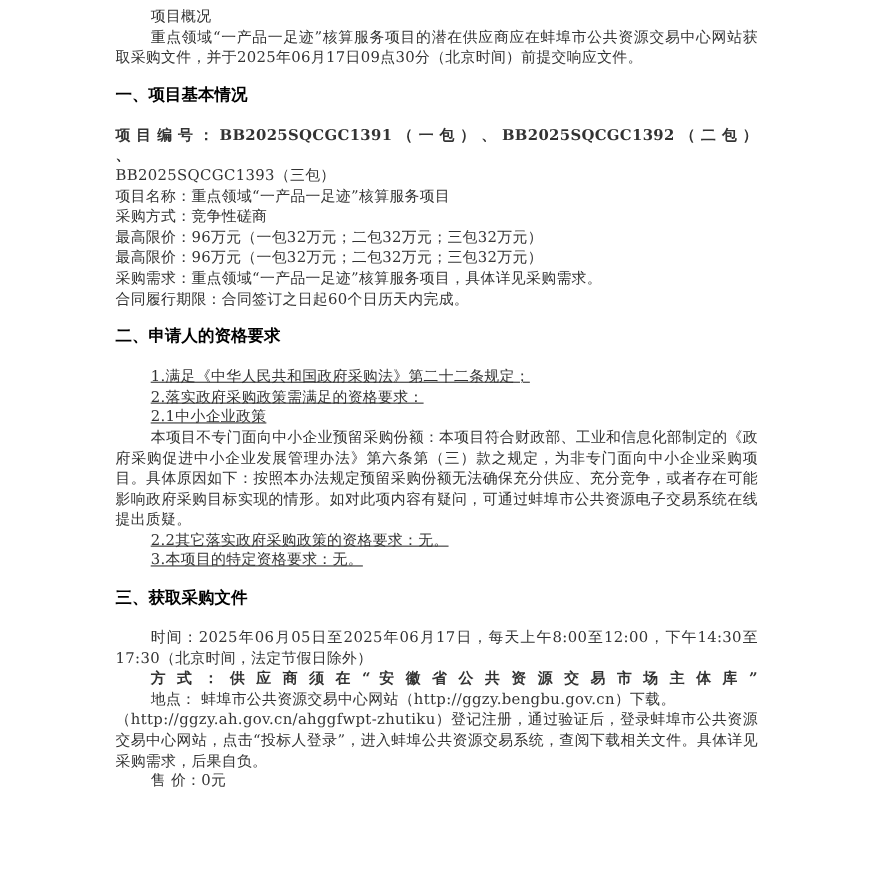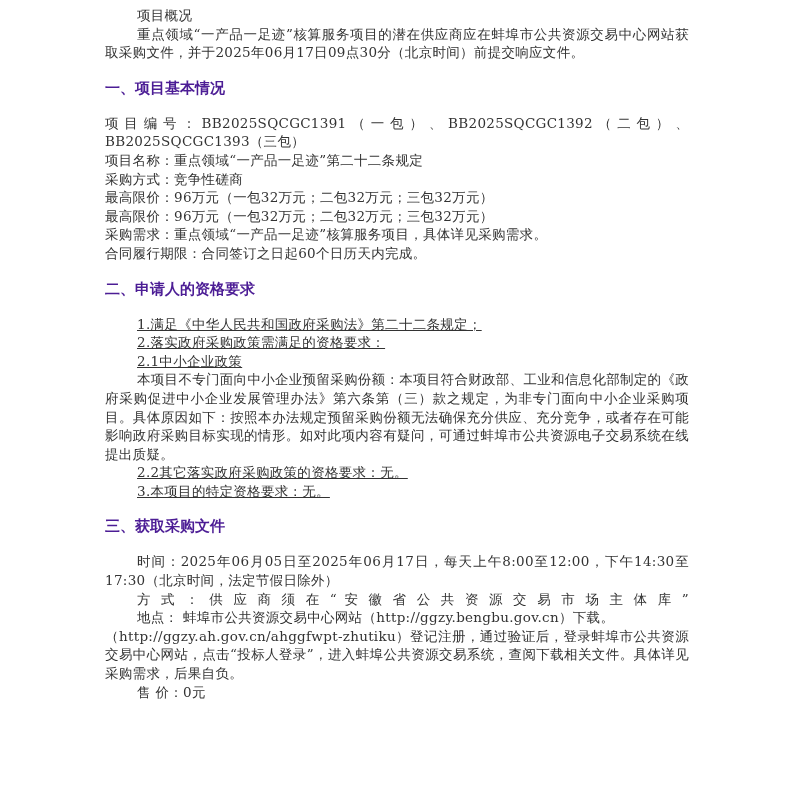--- a/index.html
+++ b/index.html
@@ -1,38 +1,38 @@
 <!DOCTYPE html>
 <html><head>
 <meta charset="utf-8">
 <style>
   html, body { margin:0; padding:0; background:#ffffff; }
   body { width:793px; height:811px; overflow:hidden; position:relative;
          font-family:"DejaVu Serif", "Liberation Serif", serif; color:#333; }
   .page { position:absolute; left:105px; top:6px; width:584px; }
   .p { font-size:13.5px; line-height:18.6px; margin:0; text-align:justify; letter-spacing:0.3px; }
   .indent { text-indent:32px; }
-  .h { font-family:Liberation Serif, serif; font-weight:bold; font-size:15px;
-       color:#4c1d95; margin:0; line-height:20px; }
-  .spread { text-align:justify; text-align-last:justify; }
+  .h { font-family:Liberation Mono, monospace; font-weight:bold; font-size:15px;
+       color:#000000; margin:0; line-height:20px; }
+  .spread { text-align:justify; text-align-last:justify;font-weight:bold; }
   .li { padding-left:32px;text-decoration:underline; }
 </style>
 </head>
 <body>
 
 <div class="page">
   <p class="p indent">项目概况</p>
   <p class="p indent">重点领域“一产品一足迹”核算服务项目的潜在供应商应在蚌埠市公共资源交易中心网站获取采购文件，并于2025年06月17日09点30分（北京时间）前提交响应文件。</p>
 
   <div style="height:16px"></div>
   <p class="h">一、项目基本情况</p>
   <div style="height:16px"></div>
   <p class="p spread">项 目 编 号 ： BB2025SQCGC1391 （ 一 包 ） 、 BB2025SQCGC1392 （ 二 包 ） 、</p>
   <p class="p">BB2025SQCGC1393（三包）</p>
-  <p class="p">项目名称：重点领域“一产品一足迹”第二十二条规定</p>
+  <p class="p">项目名称：重点领域“一产品一足迹”核算服务项目</p>
   <p class="p">采购方式：竞争性磋商</p>
   <p class="p">最高限价：96万元（一包32万元；二包32万元；三包32万元）</p>
   <p class="p">最高限价：96万元（一包32万元；二包32万元；三包32万元）</p>
   <p class="p">采购需求：重点领域“一产品一足迹”核算服务项目，具体详见采购需求。</p>
   <p class="p">合同履行期限：合同签订之日起60个日历天内完成。</p>
 
   <div style="height:16px"></div>
   <p class="h">二、申请人的资格要求</p>
   <div style="height:16px"></div>
   <p class="p li">1.满足《中华人民共和国政府采购法》第二十二条规定；</p>

